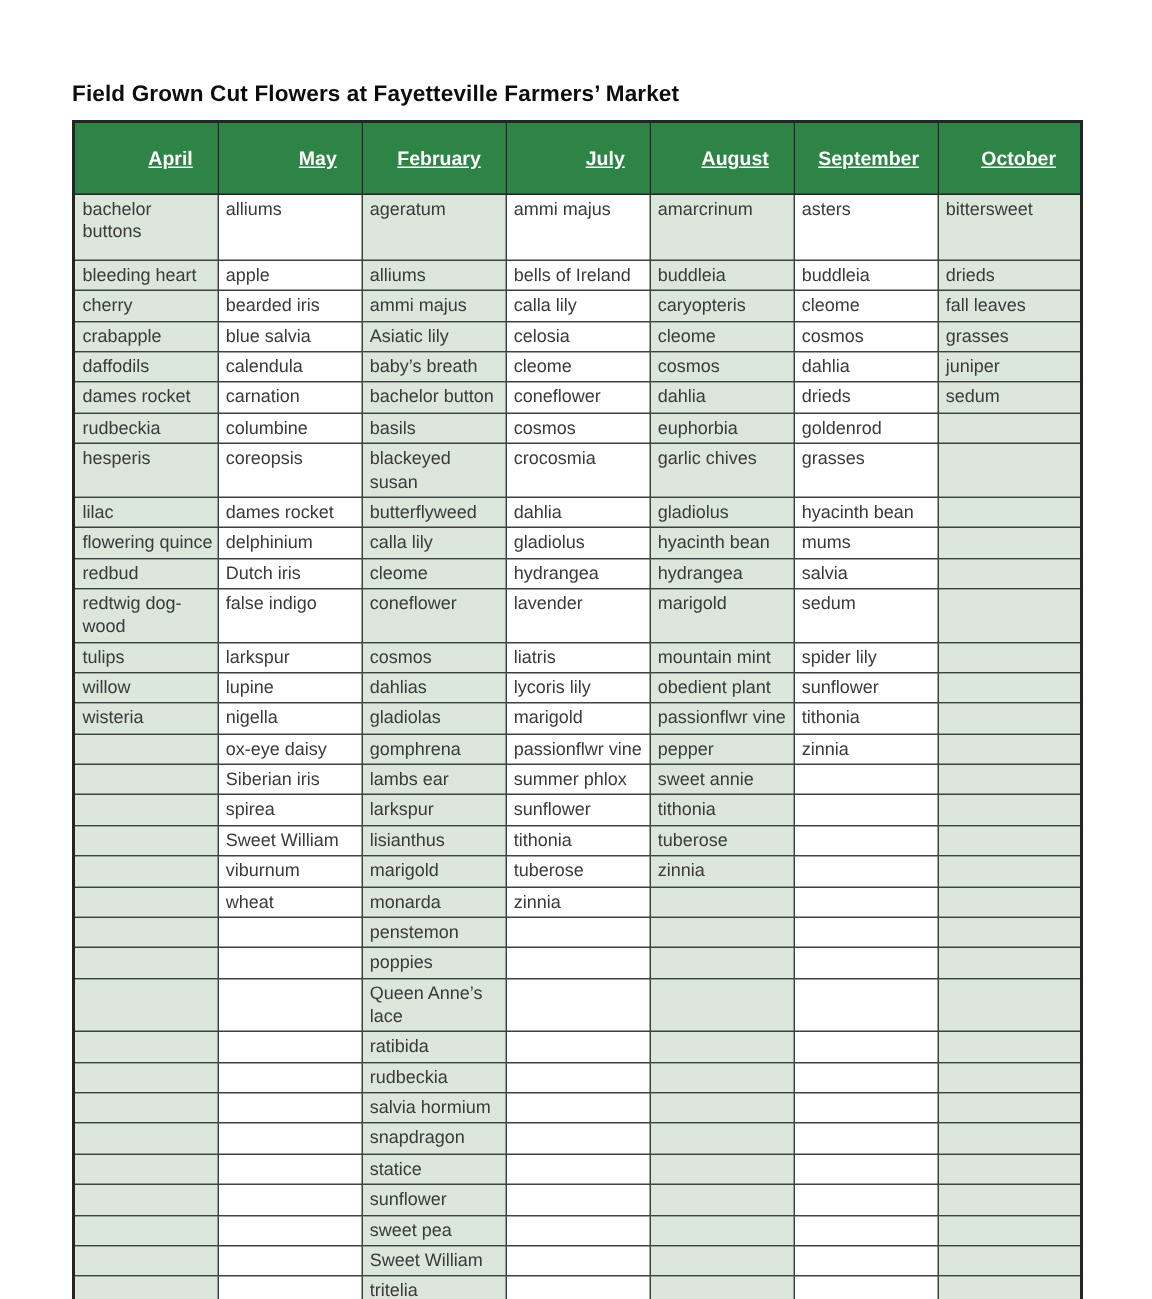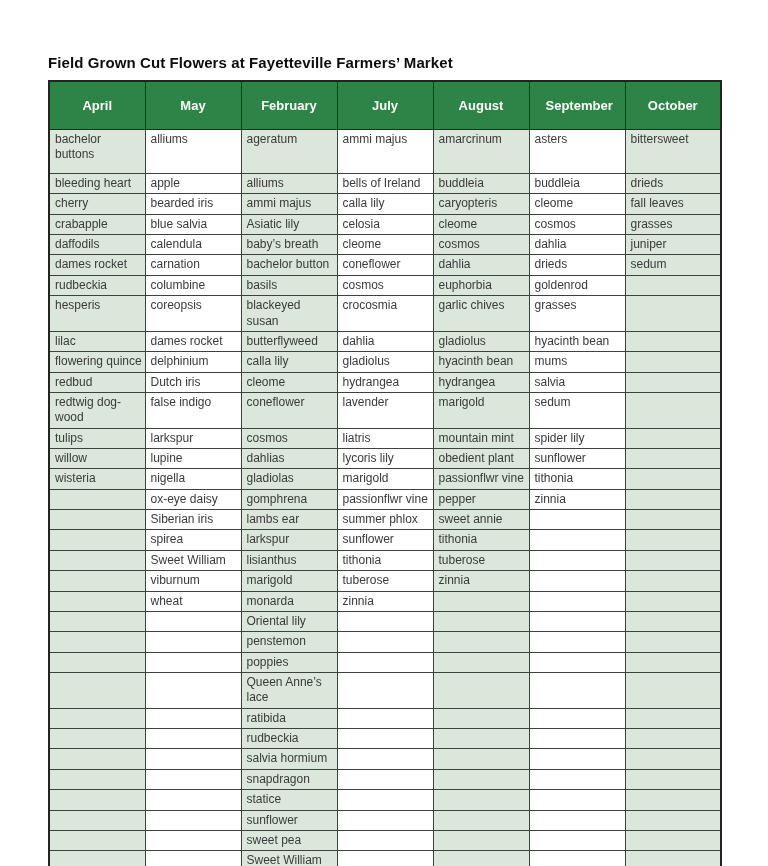--- a/index.html
+++ b/index.html
@@ -39,24 +39,25 @@
     width: 674px;
     border: 2.5px solid var(--outer-border);
   }
   table.flowers col { width: 96px; }
   table.flowers th {
     background: var(--header-bg);
     color: var(--header-text);
     font-size: 13px;
     font-weight: bold;
     height: 28px;
-    text-align: center;
+    text-align: right;
     vertical-align: middle;
     border: 1.5px solid var(--outer-border);
     padding: 16px;
+    text-decoration: underline;
   }
   table.flowers td {
     border: 1.5px solid var(--grid-border);
     font-size: 12px;
     line-height: 1.28;
     color: var(--cell-text);
     vertical-align: top;
     text-align: left;
     padding: 2px 2px 2px 5px;
     height: 20px;
@@ -279,29 +280,20 @@
           <td class="white">wheat</td>
           <td class="green">monarda</td>
           <td class="white">zinnia</td>
           <td class="green"></td>
           <td class="white"></td>
           <td class="green"></td>
         </tr>
         <tr>
           <td class="green"></td>
           <td class="white"></td>
-          <td class="green">Oriental lily</td>
-          <td class="white"></td>
-          <td class="green"></td>
-          <td class="white"></td>
-          <td class="green"></td>
-        </tr>
-        <tr>
-          <td class="green"></td>
-          <td class="white"></td>
           <td class="green">penstemon</td>
           <td class="white"></td>
           <td class="green"></td>
           <td class="white"></td>
           <td class="green"></td>
         </tr>
         <tr>
           <td class="green"></td>
           <td class="white"></td>
           <td class="green">poppies</td>

